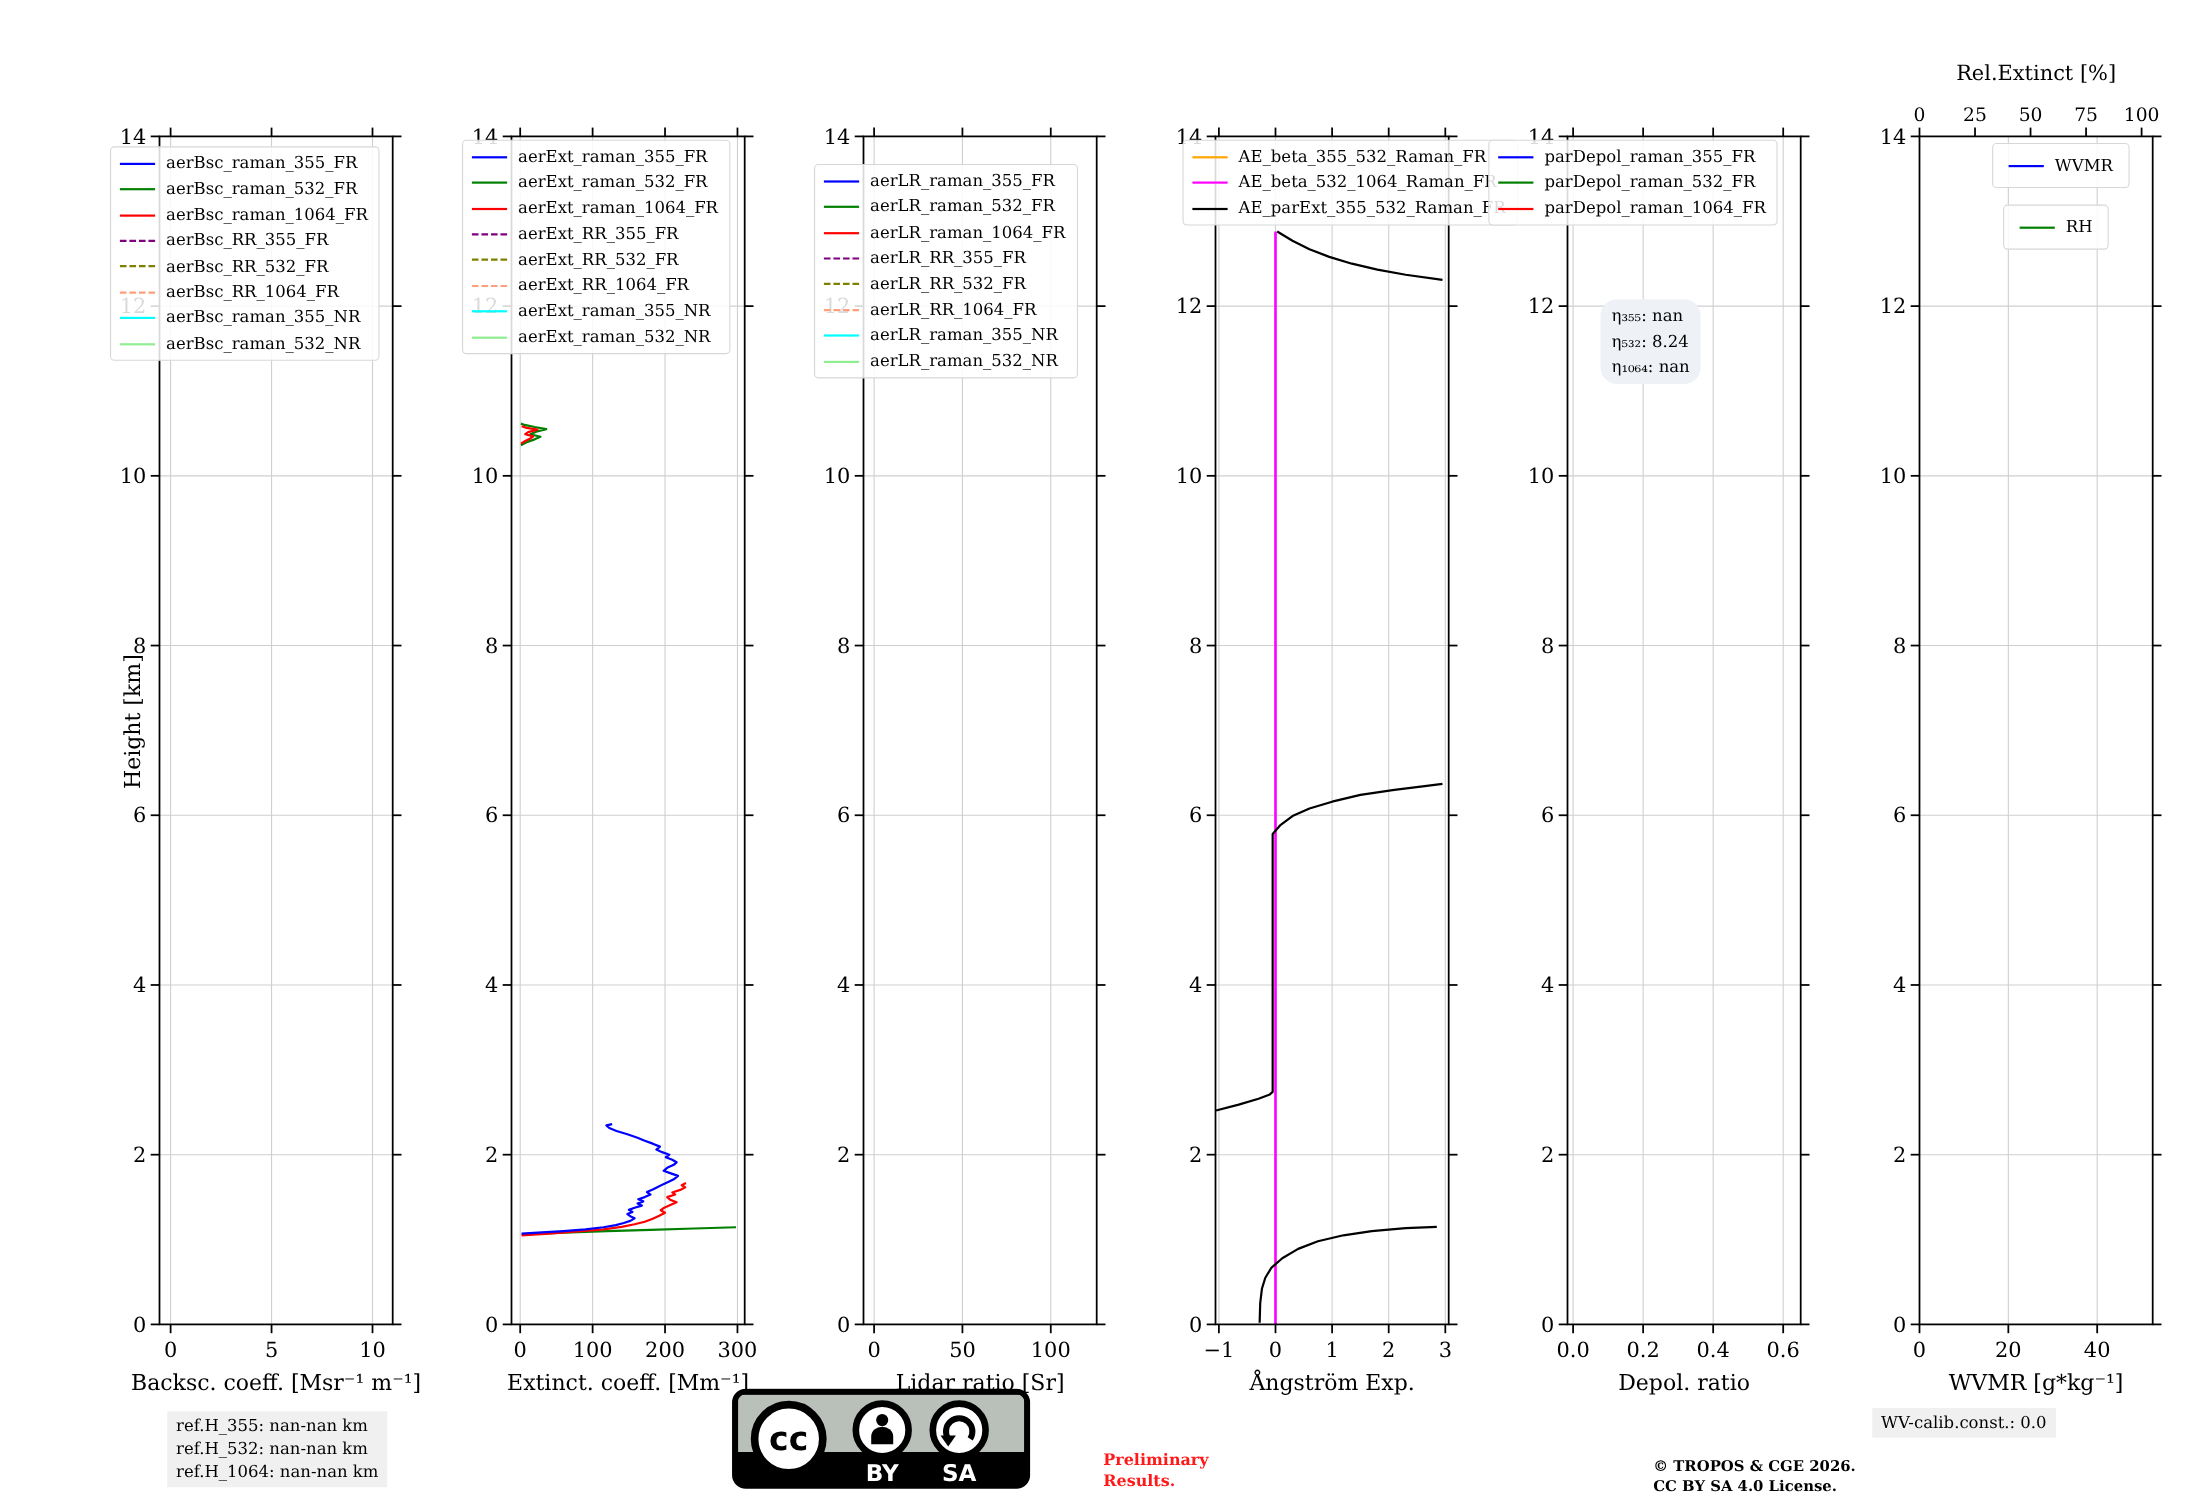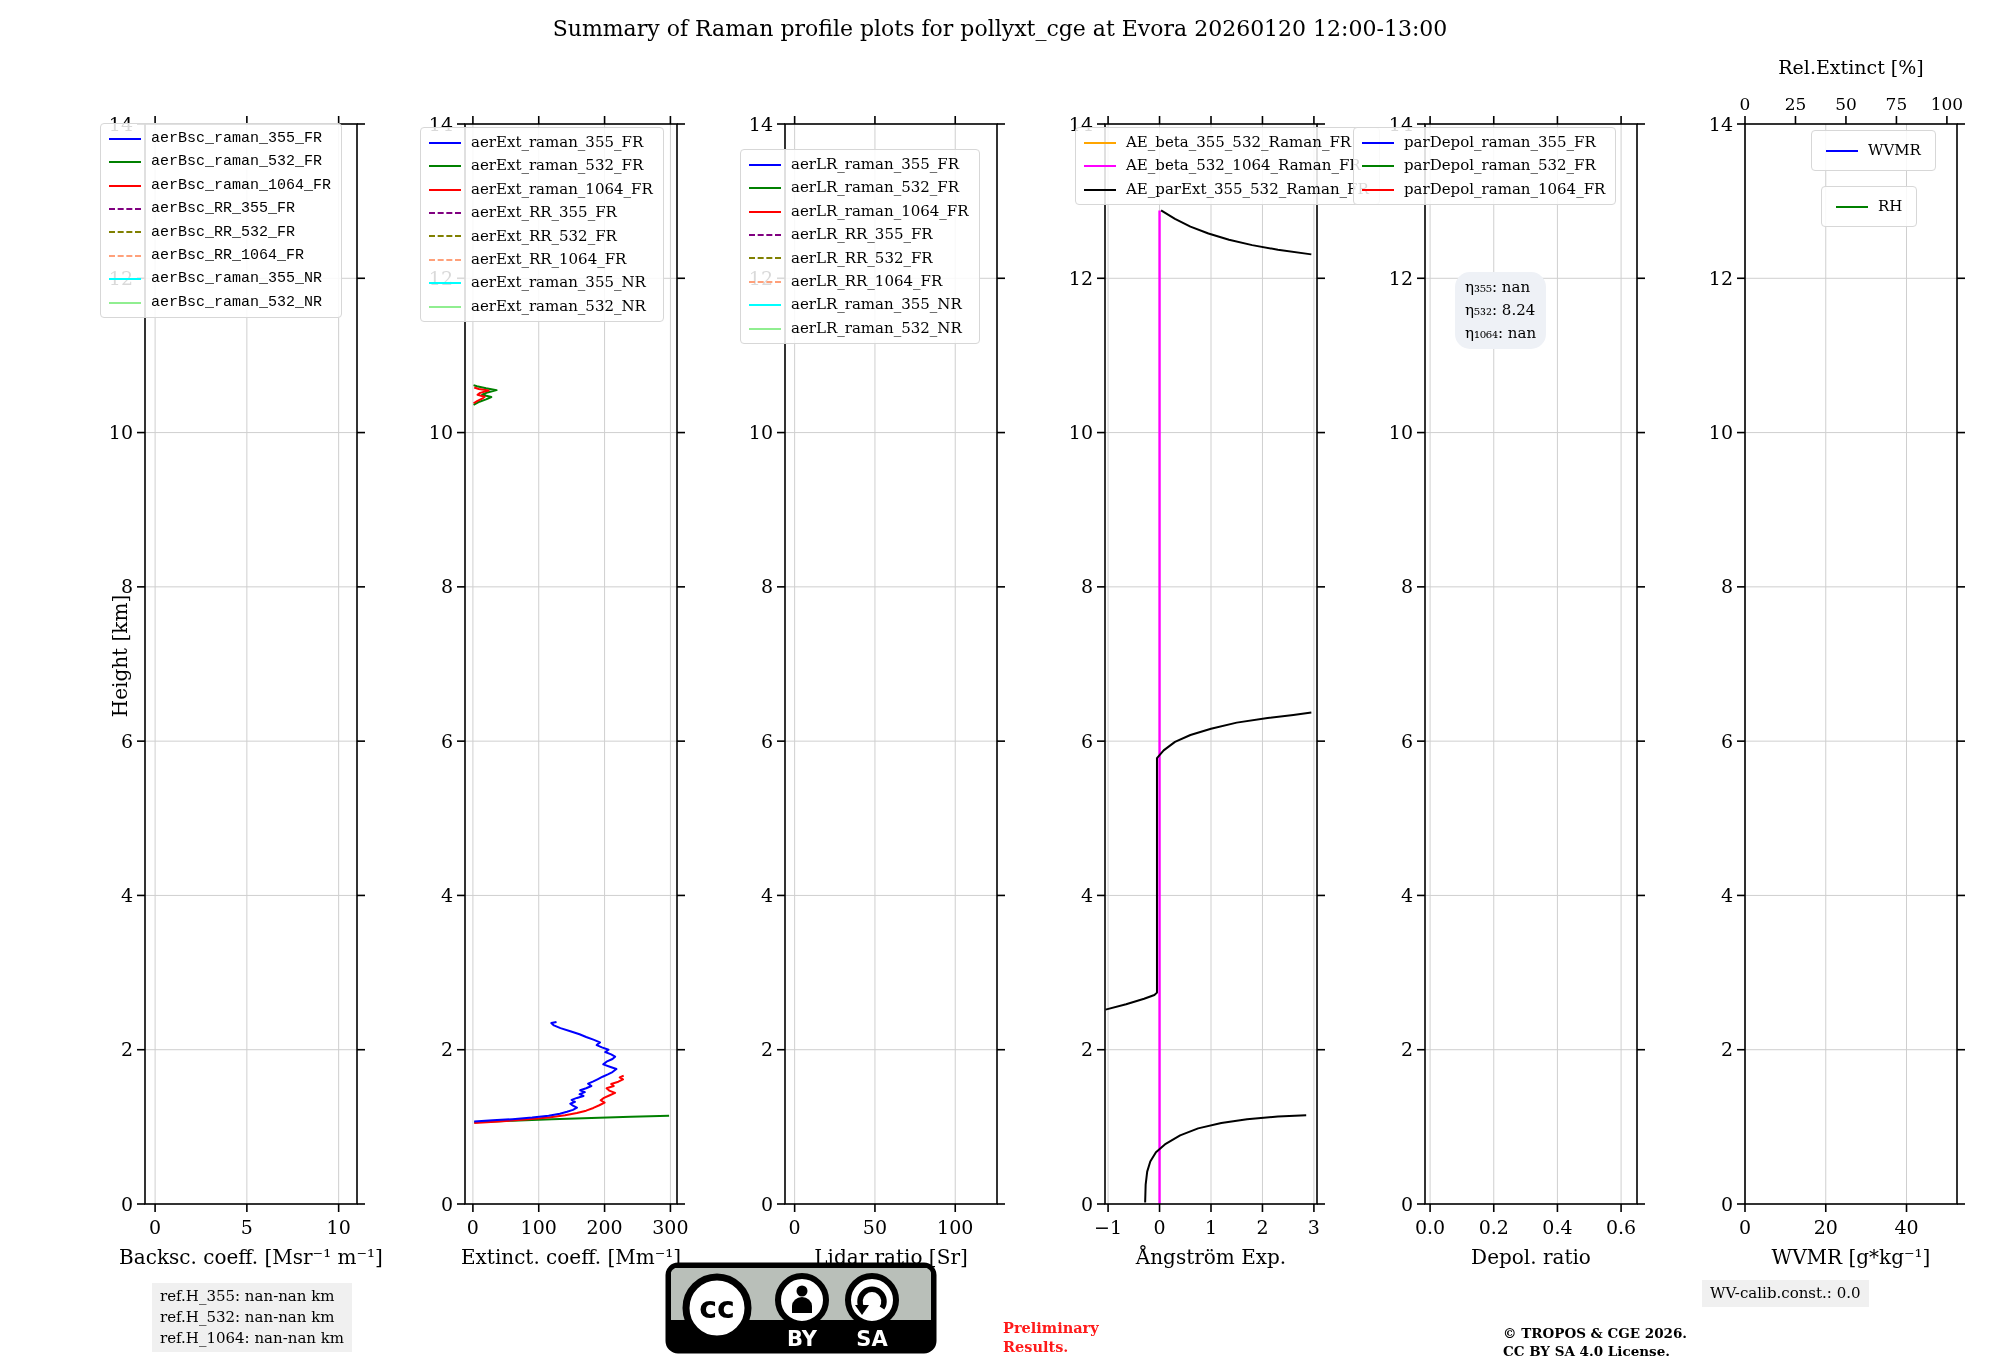--- a/index.html
+++ b/index.html
@@ -18,21 +18,20 @@
   .annbox{background:#f0f0f0;padding:3px 8px;font-size:15px;line-height:21px;}
   .etabox{background:#eef1f6;padding:4px 10px;font-size:15px;line-height:23px;}
   #preliminary{color:#ff1a1a;font-weight:bold;font-size:14.5px;line-height:19px;}
   #copyright{font-weight:bold;font-size:13.5px;line-height:18px;}
 </style>
 </head>
 <body>
 
 <div class="fig">
 
-  <div class="abs" id="title">Summary of Raman profile plots for pollyxt_cge at Evora 20260120 12:00-13:00</div>
 
   <div class="abs" id="height-label">Height [km]</div>
 
   <div class="abs" id="rh-label">Rel.Extinct [%]</div>
 
   <svg class="abs" id="plot-svg" width="2000" height="1360" viewBox="0 0 2000 1360">
       <g>
         <line x1="155.0952380952381" x2="155.0952380952381" y1="124" y2="1204" stroke="#cfcfcf" stroke-width="1"></line>
         <line x1="246.87012987012986" x2="246.87012987012986" y1="124" y2="1204" stroke="#cfcfcf" stroke-width="1"></line>
         <line x1="338.64502164502164" x2="338.64502164502164" y1="124" y2="1204" stroke="#cfcfcf" stroke-width="1"></line>
@@ -336,21 +335,21 @@
         <line x1="1957" x2="1965" y1="278.2857142857143" y2="278.2857142857143" stroke="#000" stroke-width="1.6"></line>
         <text x="1733" y="284.7857142857143" text-anchor="end" font-size="19">12</text>
         <line x1="1745" x2="1737" y1="124" y2="124" stroke="#000" stroke-width="1.6"></line>
         <line x1="1957" x2="1965" y1="124" y2="124" stroke="#000" stroke-width="1.6"></line>
         <text x="1733" y="130.5" text-anchor="end" font-size="19">14</text>
         <text x="1851" y="1264" text-anchor="middle" font-size="20">WVMR [g*kg⁻¹]</text>
       </g>
     </svg>
 
   <div id="legend-layer">
-      <div class="abs legend" style="left: 100px; top: 123px; font-family: Liberation Mono, monospace;">
+      <div class="abs legend" style="left: 100px; top: 133px;">
         <div class="lrow">
           <span class="lsample" style="border-top: 2.6px solid rgb(0, 0, 255);"></span>
           <span>aerBsc_raman_355_FR</span>
         </div>
         <div class="lrow">
           <span class="lsample" style="border-top: 2.6px solid rgb(0, 128, 0);"></span>
           <span>aerBsc_raman_532_FR</span>
         </div>
         <div class="lrow">
           <span class="lsample" style="border-top: 2.6px solid rgb(255, 0, 0);"></span>

